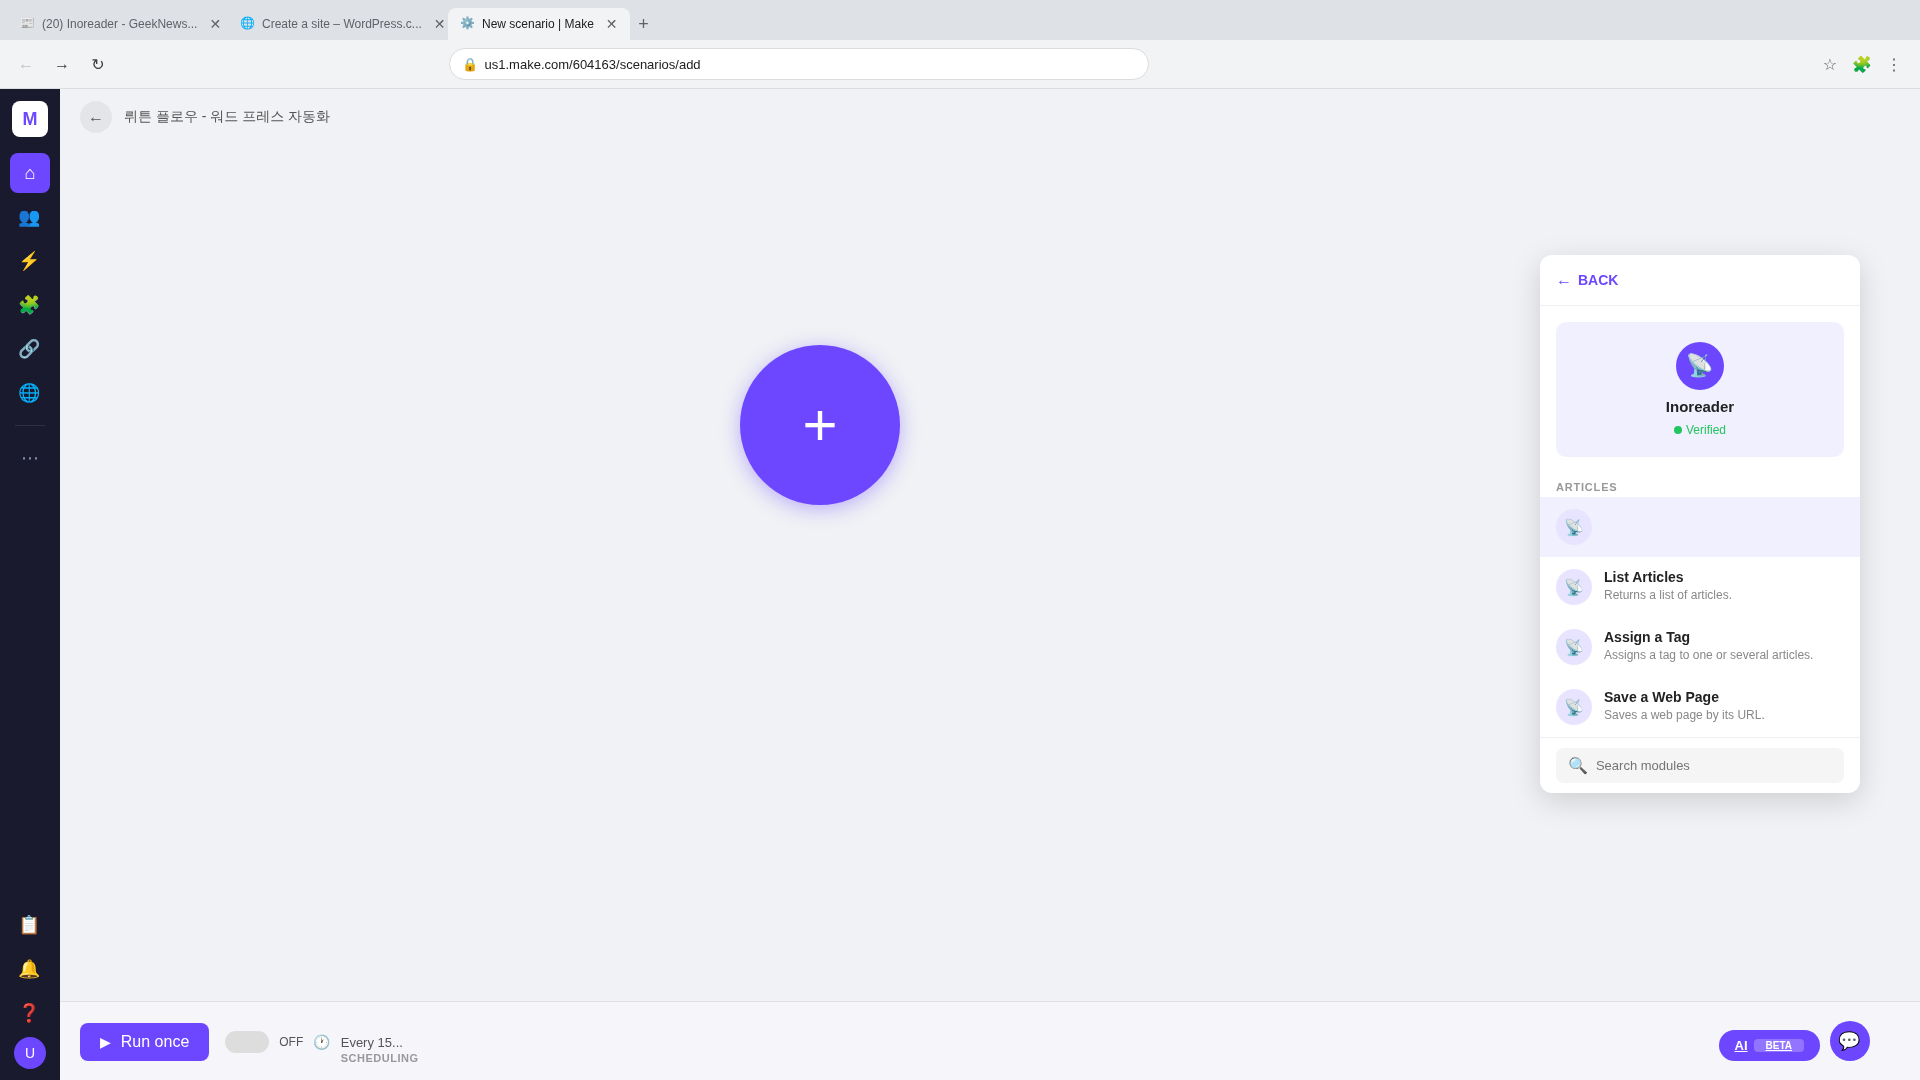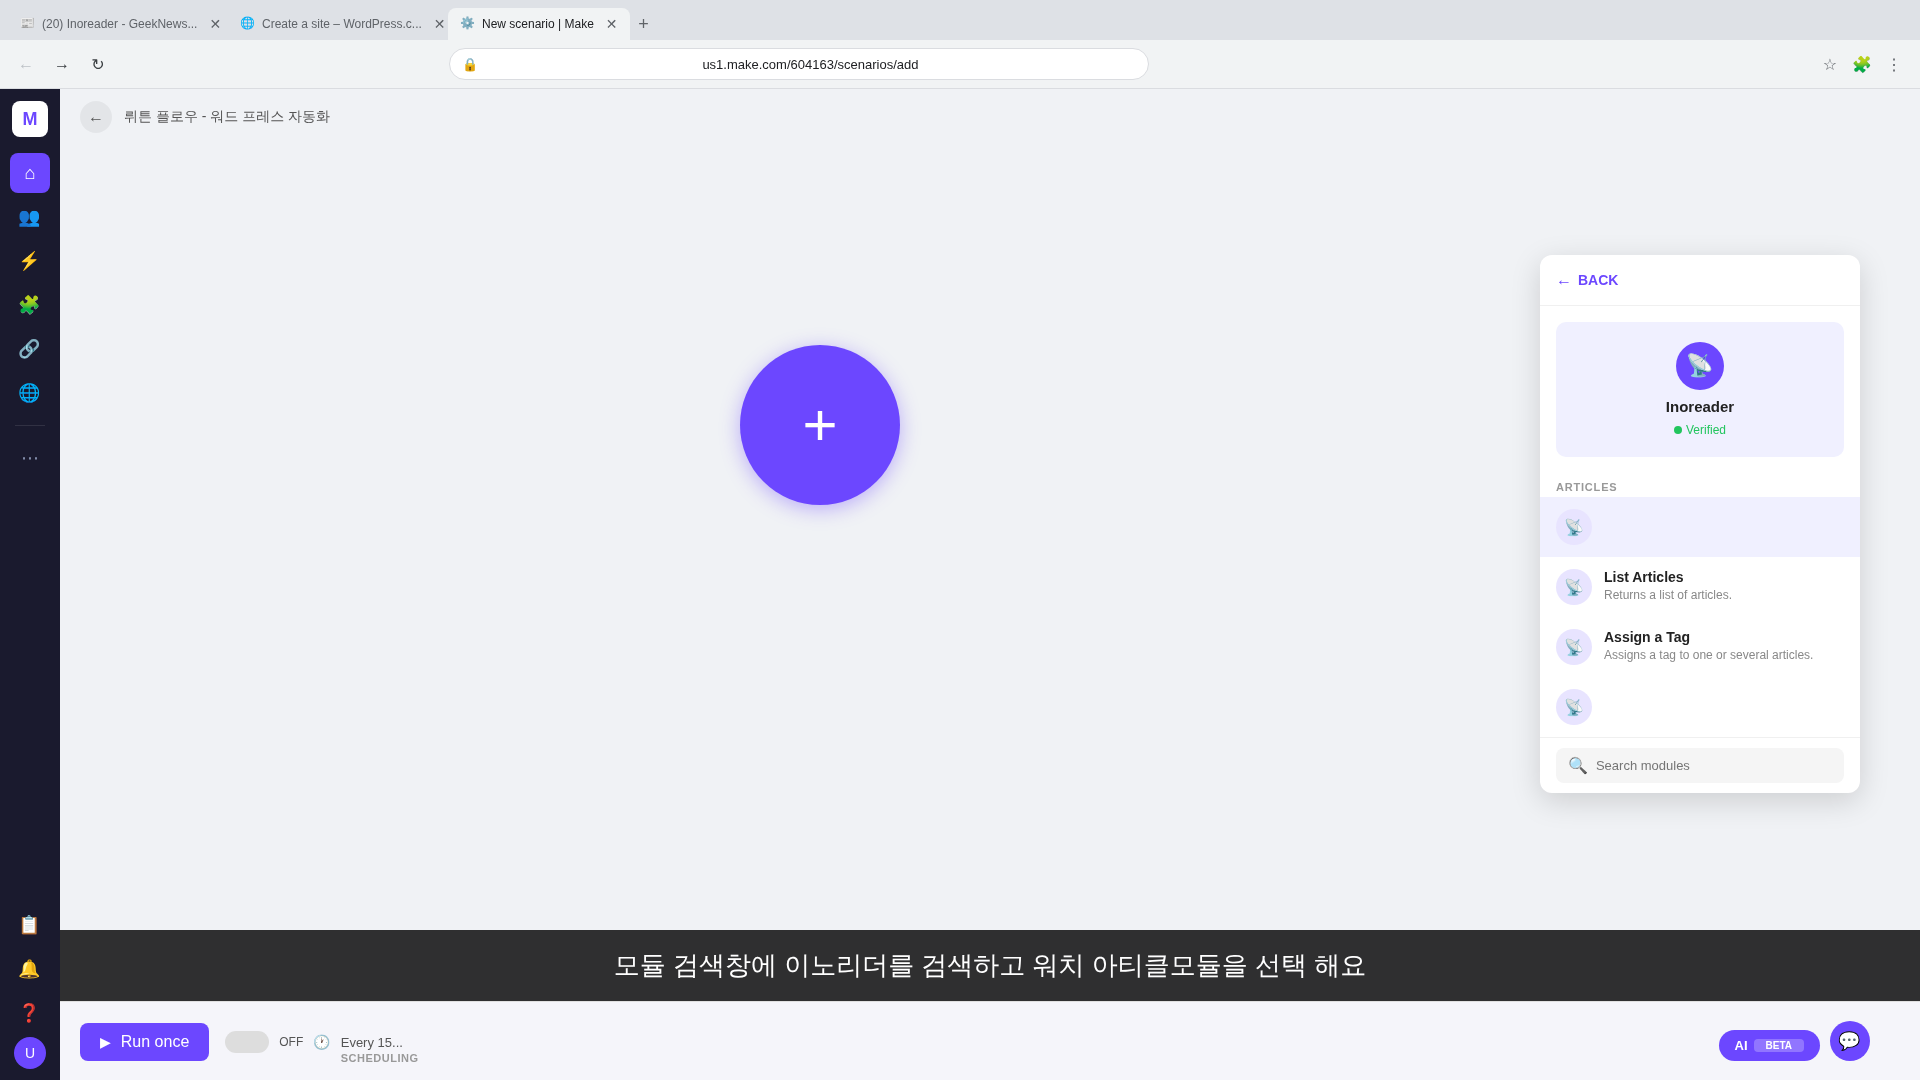--- a/index.html
+++ b/index.html
@@ -90,21 +90,21 @@
       border-radius: 20px;
       height: 32px;
       display: flex;
       align-items: center;
       padding: 0 12px;
       font-size: 13px;
       color: #202124;
       border: 1px solid #dadce0;
       gap: 6px;
     }
-    .address-text { flex: 1; color: #202124; text-align: center; }
+    .address-text { flex: 1; color: #202124; }
     .toolbar-icons {
       display: flex;
       align-items: center;
       gap: 4px;
       margin-left: auto;
     }
     .toolbar-icon {
       width: 28px;
       height: 28px;
       display: flex;
@@ -462,20 +462,21 @@
       color: white;
       border: none;
       border-radius: 20px;
       padding: 8px 16px;
       font-size: 13px;
       font-weight: 600;
       cursor: pointer;
       display: flex;
       align-items: center;
       gap: 6px;
+      text-decoration: underline;
     }
     .beta-badge {
       background: rgba(255,255,255,0.25);
       border-radius: 4px;
       font-size: 10px;
       padding: 1px 12px;
     }
     .chat-icon-btn {
       position: absolute;
       right: 50px;
@@ -613,33 +614,34 @@
         <div class="module-item">
           <div class="module-icon">📡</div>
           <div class="module-info">
             <div class="module-name">Assign a Tag</div>
             <div class="module-desc">Assigns a tag to one or several articles.</div>
           </div>
         </div>
 
         <div class="module-item">
           <div class="module-icon">📡</div>
+          <div class="module-info">
+            <div class="module-name">Save a Web Page</div>
+            <div class="module-desc">Saves a web page by its URL.</div>
+          </div>
         </div>
 
         <div class="search-area">
           <div class="search-input-wrap">
             <span>🔍</span>
             <input type="text" placeholder="Search modules" style="">
           </div>
         </div>
       </div>
 
-      <div class="subtitle-bar">
-        <span>모듈 검색창에 이노리더를 검색하고 워치 아티클모듈을 선택 해요</span>
-      </div>
 
       <div class="bottom-bar">
         <button class="run-once-btn">
           <span class="play-icon">▶</span>
           <span>Run once</span>
         </button>
 
         <div class="scheduling-area">
           <div class="toggle-switch"></div>
           <span class="toggle-label">OFF</span>

